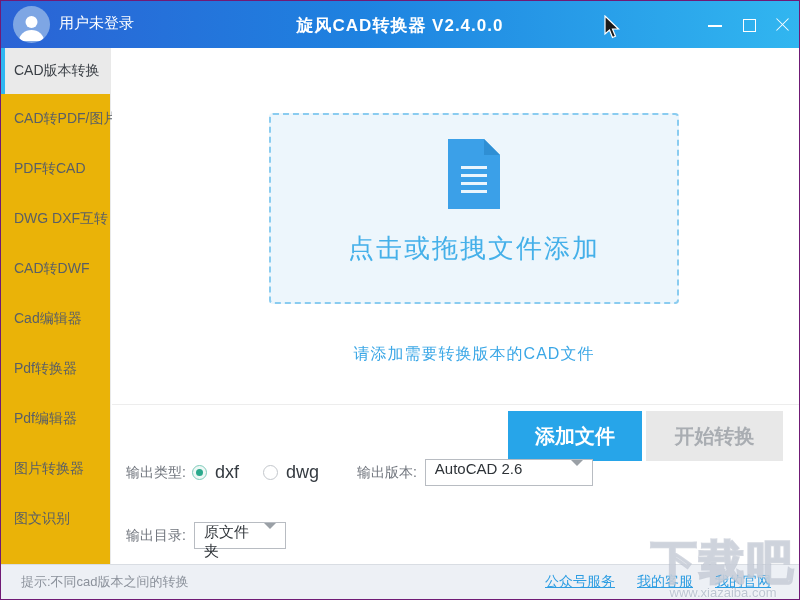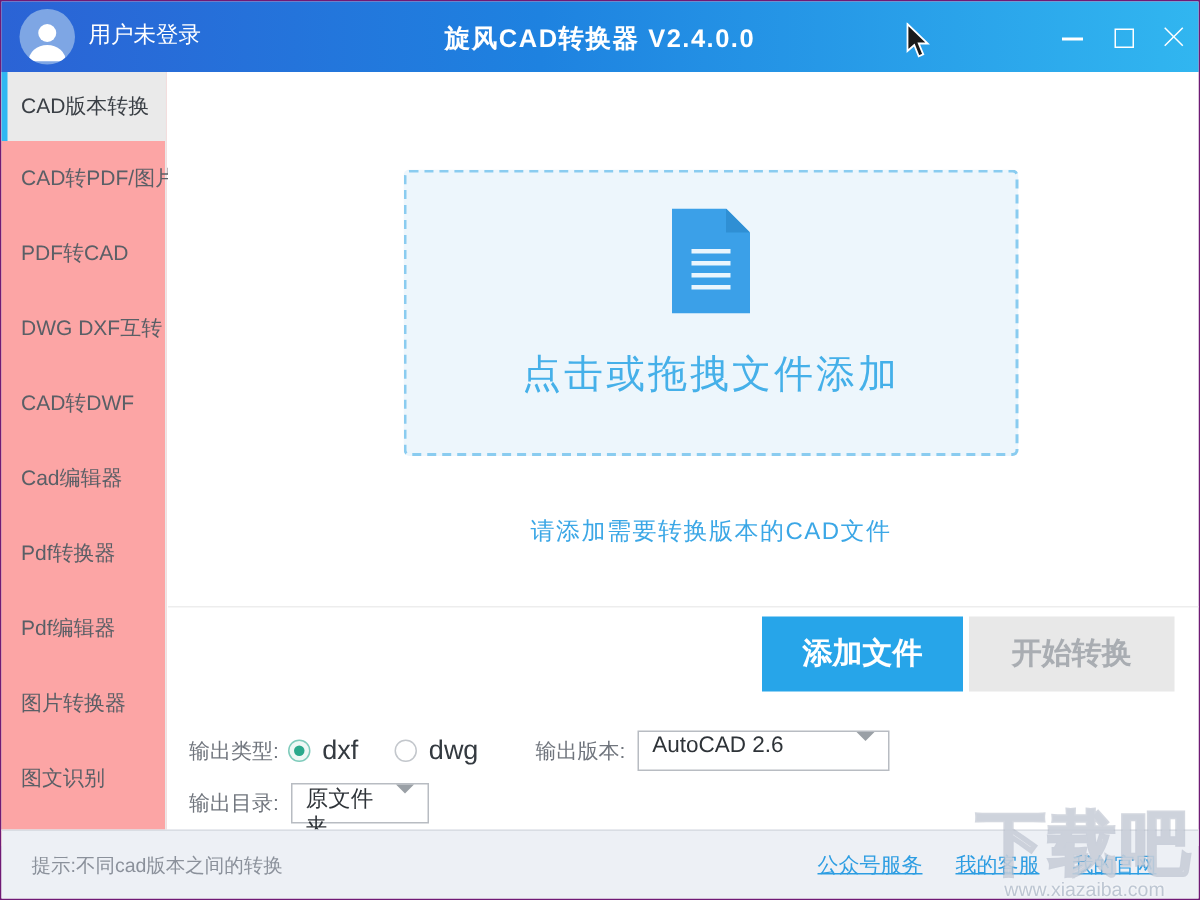--- a/index.html
+++ b/index.html
@@ -57,21 +57,21 @@
   }
   .win-btn.close::before { transform: rotate(45deg); }
   .win-btn.close::after  { transform: rotate(-45deg); }
 
   
   .cursor { position: absolute; left: 603px; top: 14px; z-index: 99; pointer-events: none; }
 
   
   .sidebar {
     position: absolute; left: 0; top: 47px; width: 110px; bottom: 35px;
-    background: #fca5a5; border-right: 1px solid #e9e9e9;
+    background: #eab308; border-right: 1px solid #e9e9e9;
   }
   .side-item {
     height: 50px; display: flex; align-items: center;
     padding-left: 9px; font-size: 14px; color: #5a5f66;
     border-left: 4px solid transparent; cursor: pointer;
     white-space: nowrap;
   }
   .side-item.active {
     height: 46px; background: #eaeaea; border-left-color: #2fb7f2;
     color: #3a3f45;
@@ -103,21 +103,21 @@
     font-size: 20px; font-weight: bold; text-align: center; line-height: 50px;
     border: none; cursor: pointer; font-family: inherit;
   }
   .btn-add { left: 396px; width: 134px; background: #27a5e9; color: #ffffff; }
   .btn-convert { left: 534px; width: 137px; background: #e8e8e8; color: #a9adb2; cursor: default; }
 
   .opt-row {
     position: absolute; left: 14px; display: flex; align-items: center;
     font-size: 14px; color: #70757d;
   }
-  .row-type { top: 439px; }
+  .row-type { top: 411px; }
   .row-dir  { top: 474px; }
   .radio-group { display: flex; align-items: center; margin-left: 6px; }
   .radio { display: flex; align-items: center; margin-right: 24px; cursor: pointer; }
   .radio-circle {
     width: 15px; height: 15px; border-radius: 50%;
     border: 1px solid #c3c7cc; background: #fff; position: relative;
   }
   .radio.selected .radio-circle { border-color: #7ecbbb; background: #eef8f5; }
   .radio.selected .radio-circle::after {
     content: ""; position: absolute; left: 3px; top: 3px;
@@ -134,21 +134,21 @@
     width: 0; height: 0; margin-left: 10px;
     border-left: 6px solid transparent; border-right: 6px solid transparent;
     border-top: 6px solid #9aa0a6;
   }
   .sel-version { width: 168px; }
   .sel-dir { width: 92px; }
   .version-label { margin-left: 14px; }
 
   
   .footer {
-    position: absolute; left: 0; right: 0; bottom: 0; height: 46px;
+    position: absolute; left: 0; right: 0; bottom: 0; height: 35px;
     background: #edf0f5; border-top: 1px solid #d9dde3;
     display: flex; align-items: center;
   }
   .footer-tip { margin-left: 20px; font-size: 13px; color: #8b919b; }
   .footer-links {
     margin-left: auto; margin-right: 28px; display: flex; gap: 22px;
   }
   .footer-link {
     font-size: 14px; color: #2d9de2; text-decoration: underline; cursor: pointer;
   }

